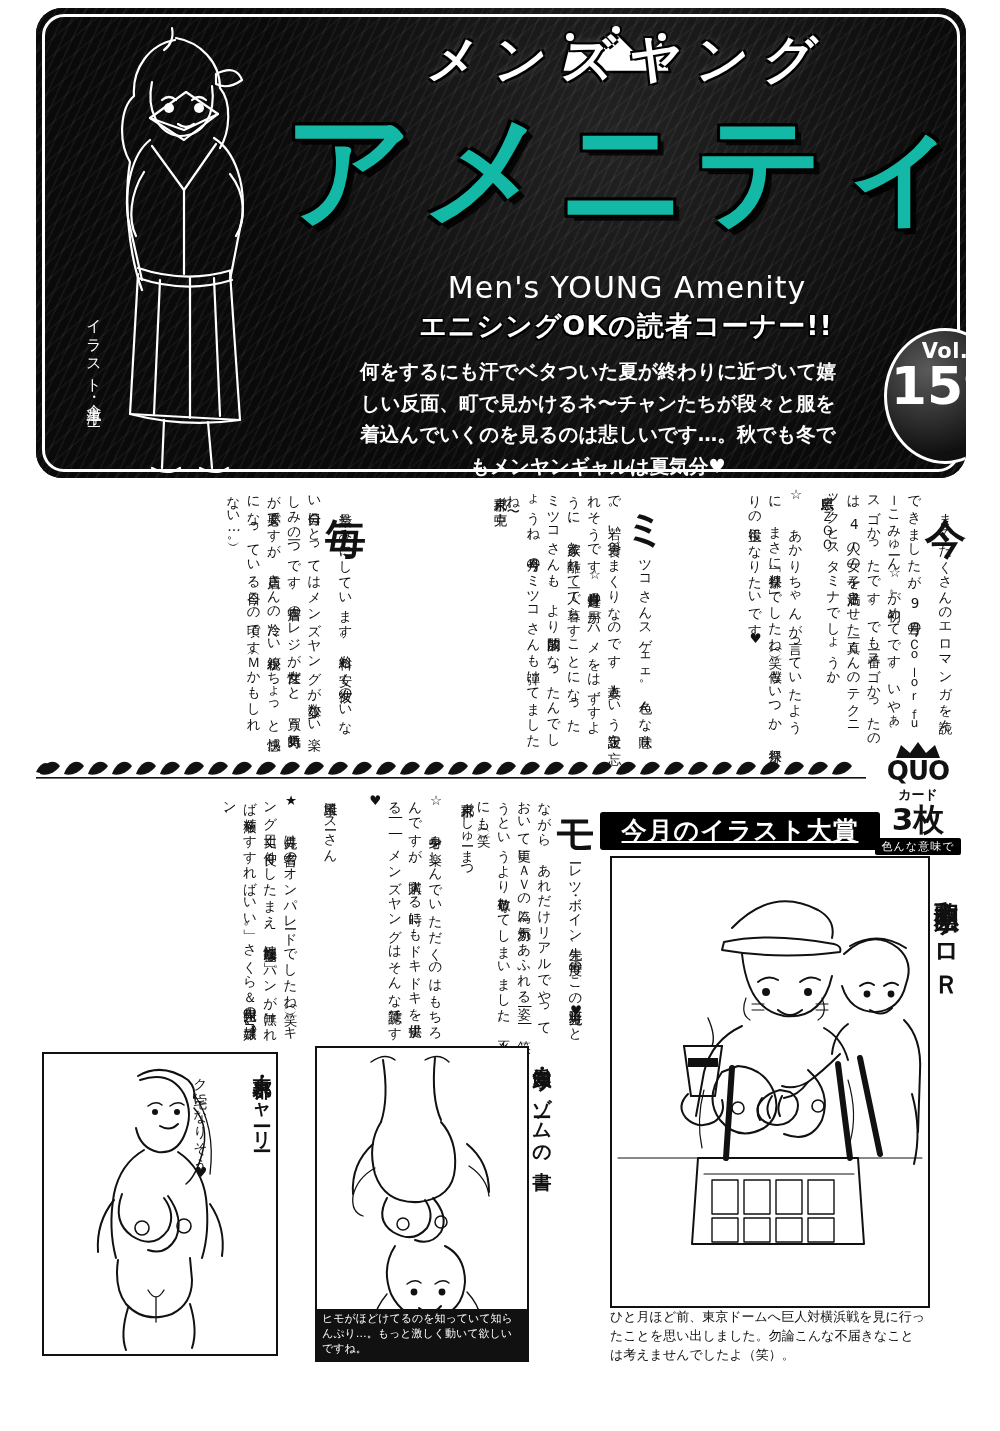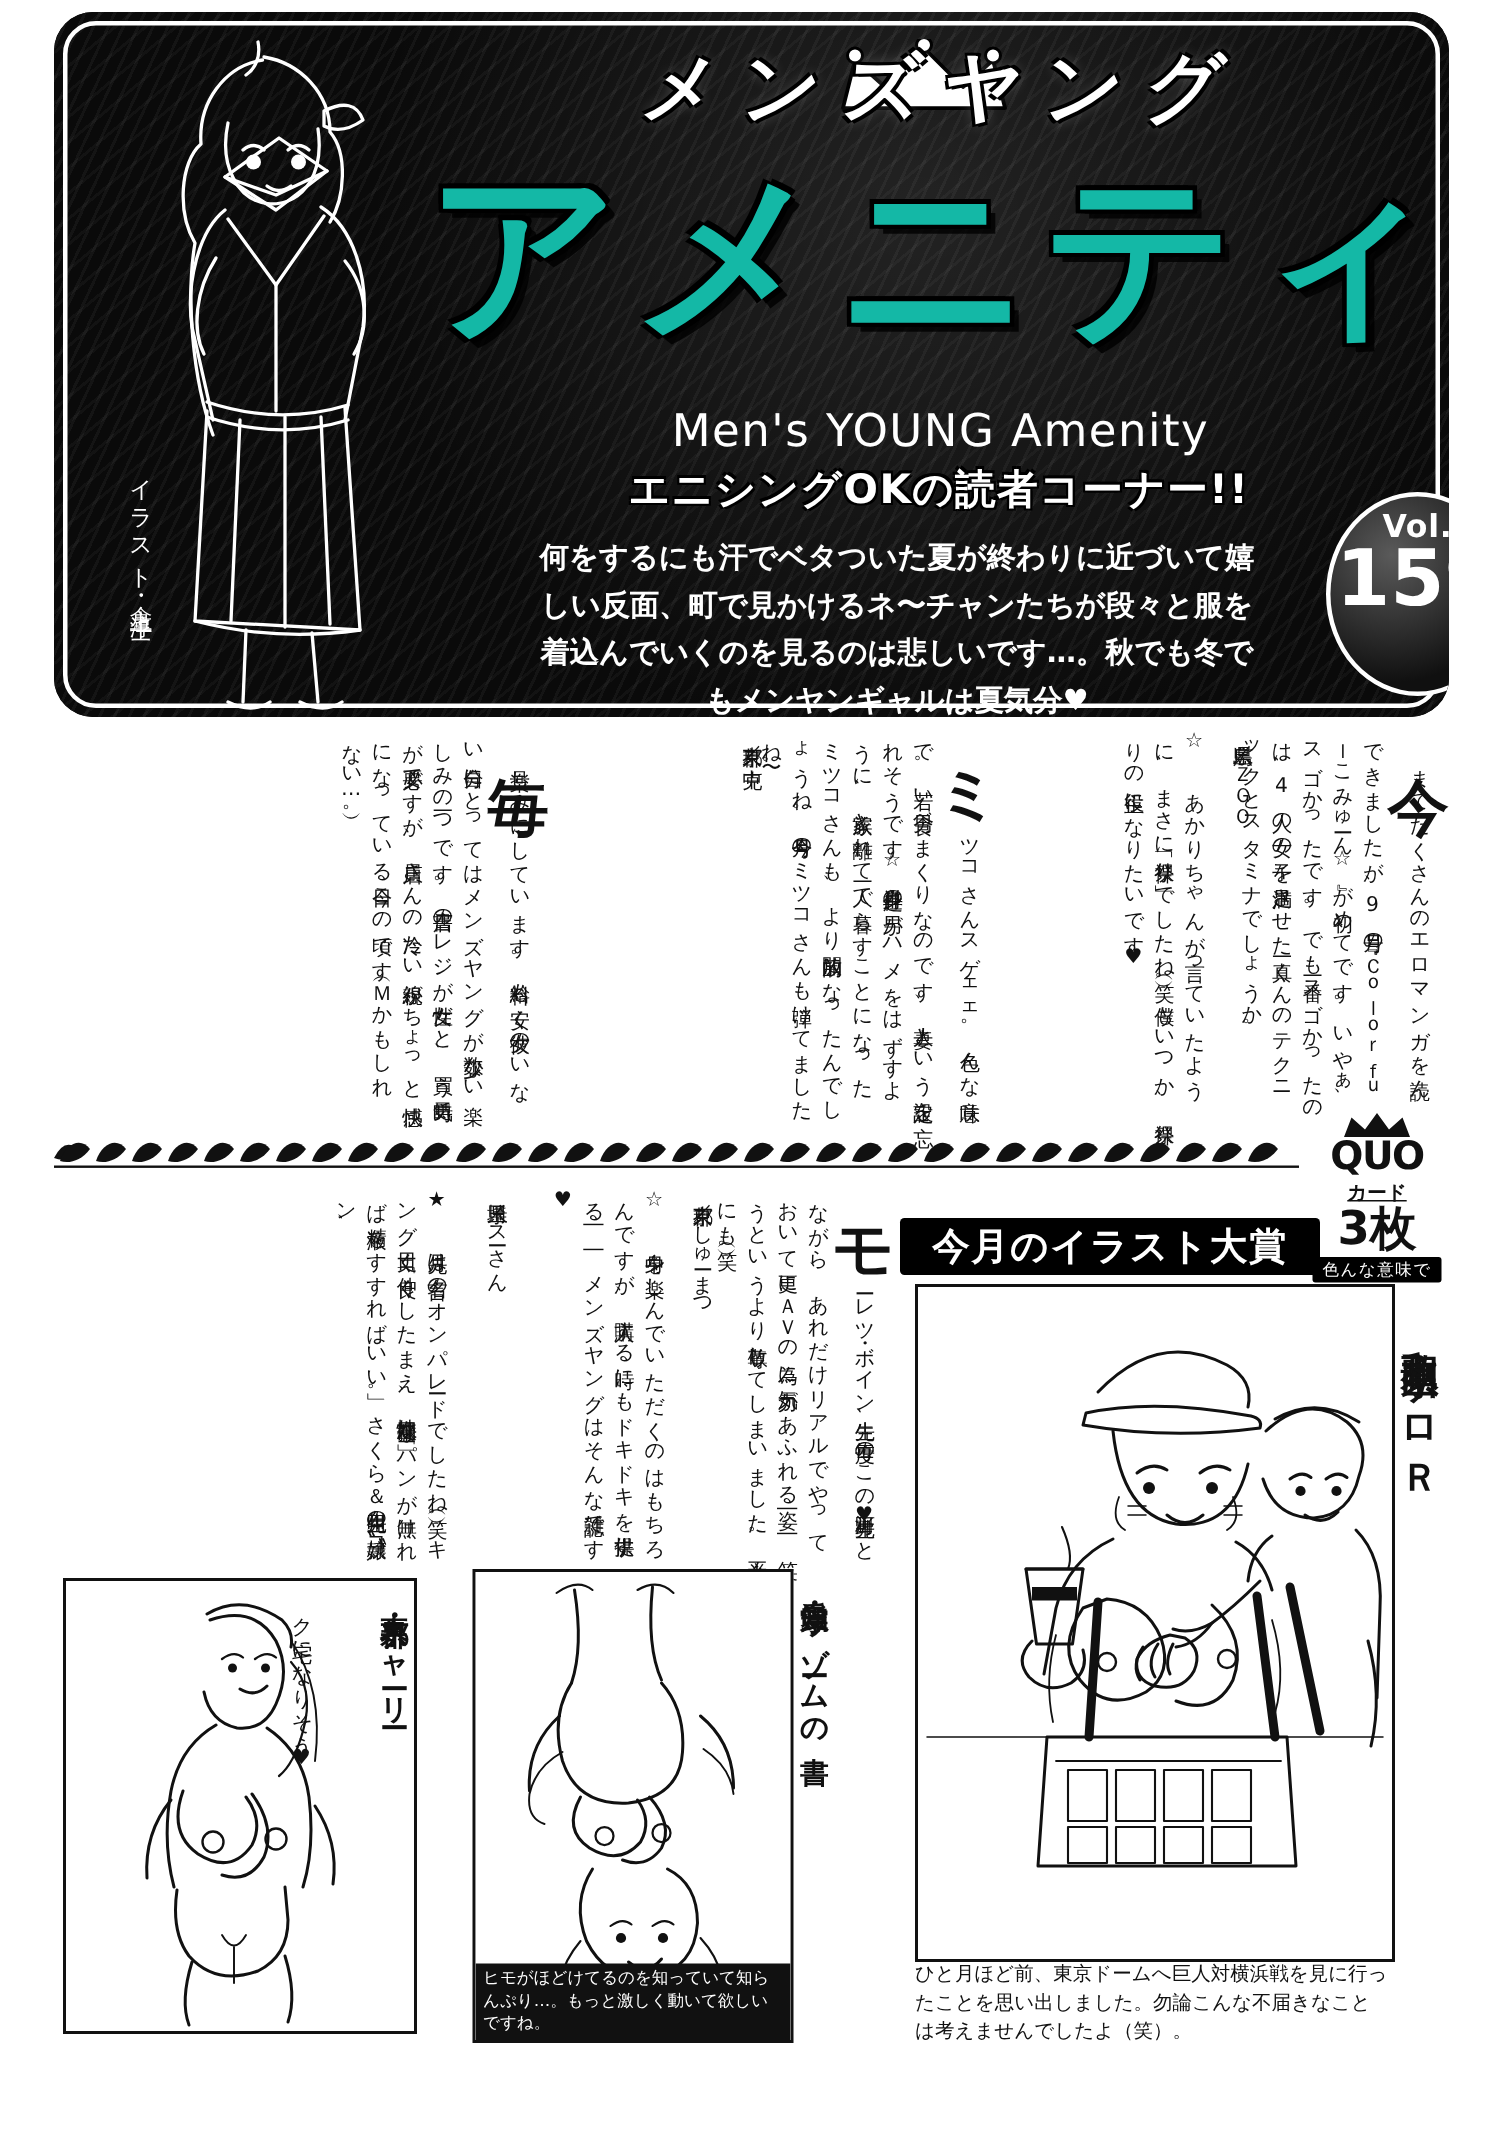--- a/index.html
+++ b/index.html
@@ -134,21 +134,21 @@
     position:absolute;left:36px;top:752px;width:930px;height:28px;
     overflow:hidden;
   }
   .divider svg{width:100%;height:100%;}
 
   
   .quo{
     position:absolute;left:866px;top:756px;width:104px;height:106px;text-align:center;
   }
   .quo .quo-top{font-size:26px;font-weight:bold;letter-spacing:-1px;}
-  .quo .quo-sub{font-size:13px;font-weight:bold;text-decoration:underline;}
+  .quo .quo-sub{font-size:13px;font-weight:bold;}
   .quo .quo-n{font-size:31px;font-weight:bold;line-height:1;}
   .quo .quo-present{
     display:inline-block;background:#000;color:#fff;font-size:11px;
     padding:1px 7px;border-radius:2px;margin-top:2px;letter-spacing:1px;
   }
   .quo-crown{position:absolute;left:28px;top:-16px;width:48px;height:20px;}
 
   
   .letters-mid{
     position:absolute;left:36px;top:792px;width:560px;height:285px;
@@ -156,20 +156,21 @@
 
   
   .award{
     position:absolute;left:600px;top:812px;width:330px;height:530px;
   }
   .award-title{
     position:absolute;left:0;top:0;width:280px;height:38px;
     background:#000;color:#fff;font-size:25px;font-weight:bold;
     text-align:center;line-height:38px;letter-spacing:1px;
     border-radius:3px;
+    text-decoration:underline;
   }
   .award-frame{
     position:absolute;left:10px;top:44px;width:316px;height:448px;
     border:2px solid #111;background:#fff;overflow:hidden;
   }
   .award-caption{
     position:absolute;left:10px;top:496px;width:316px;
     font-size:13px;line-height:1.45;
   }
   .award-name{

